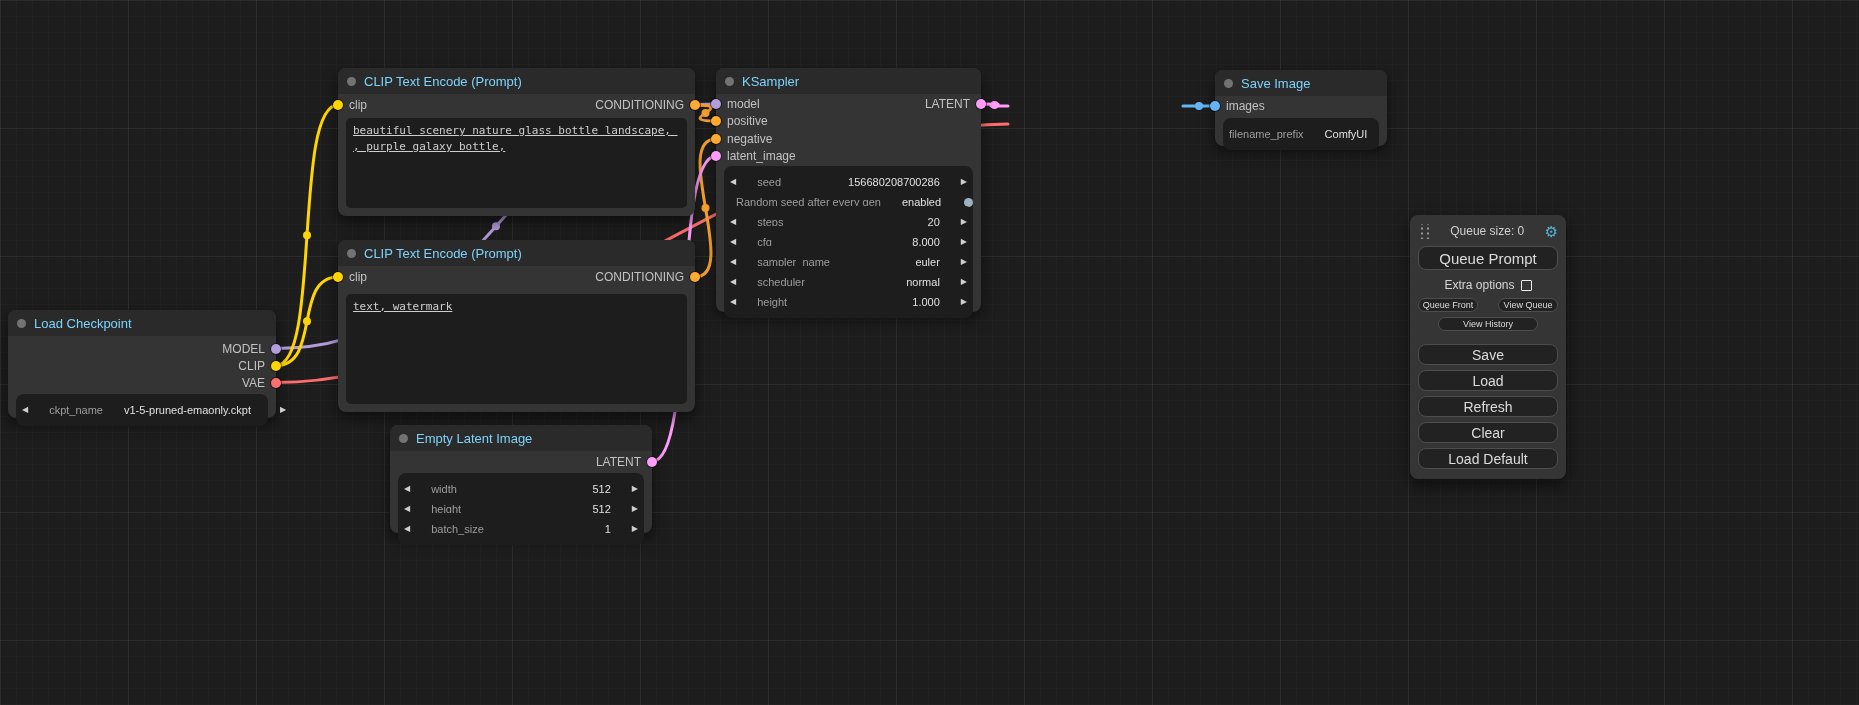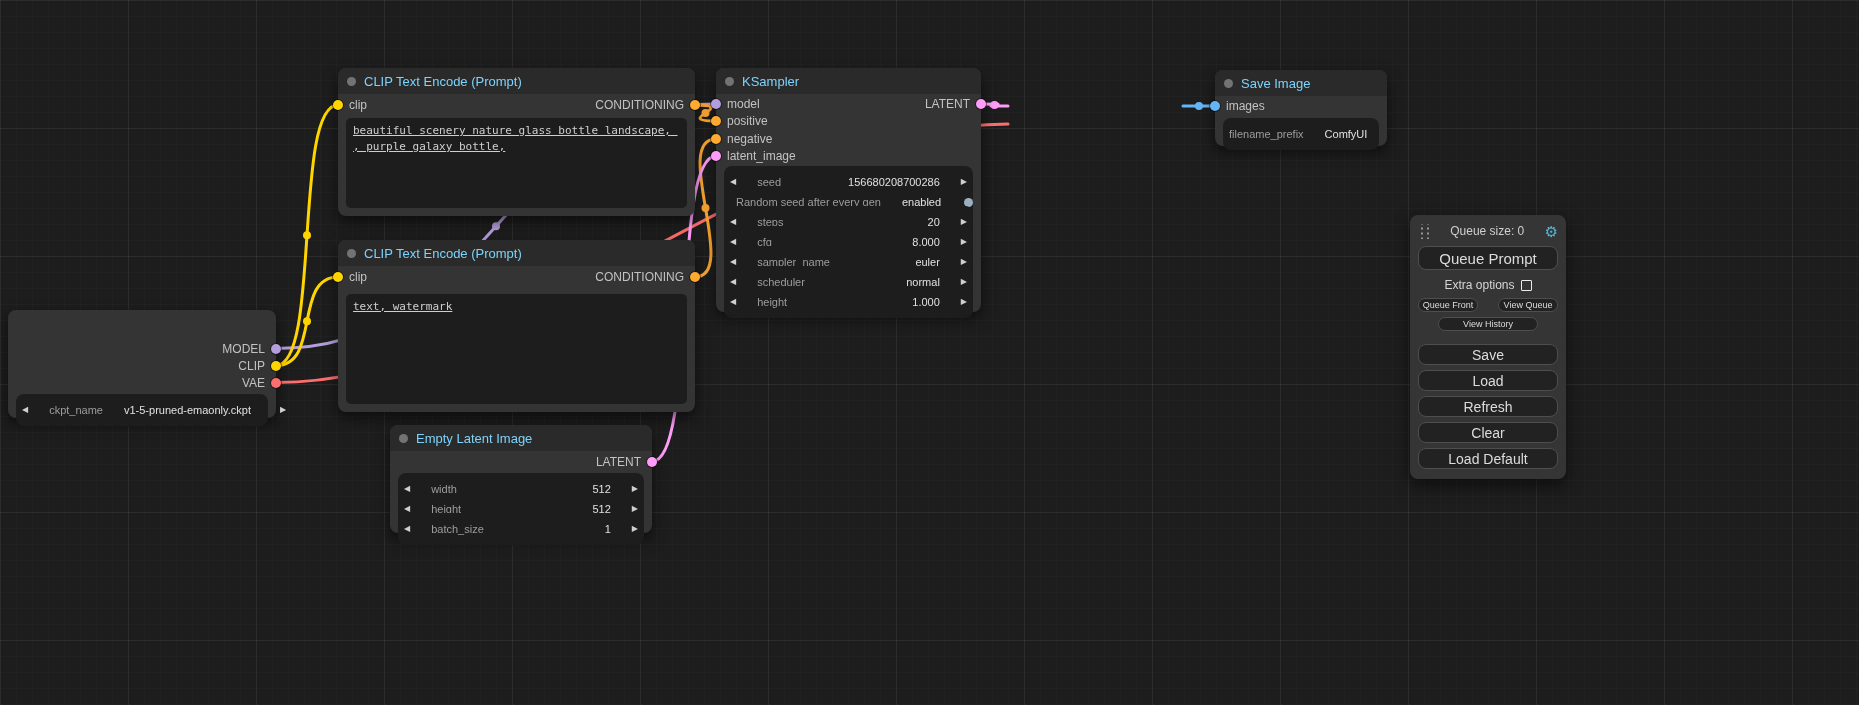--- a/index.html
+++ b/index.html
@@ -112,20 +112,24 @@
       <circle cx="705.5" cy="208" r="4" fill="#FFA931"></circle>
       <path d="M 652 461.5 C 697 461.5, 671 156, 716 156" stroke="#FF9CF9" stroke-width="3" fill="none" stroke-linecap="round"></path>
       <circle cx="684" cy="308.75" r="4" fill="#FF9CF9"></circle>
       <path d="M 981 104 C 1026 104, 963 106, 1008 106" stroke="#FF9CF9" stroke-width="3" fill="none" stroke-linecap="round"></path>
       <circle cx="994.5" cy="105" r="4" fill="#FF9CF9"></circle>
       <path d="M 1183 106 C 1228 106, 1170 106, 1215 106" stroke="#64B5F6" stroke-width="3" fill="none" stroke-linecap="round"></path>
       <circle cx="1199" cy="106" r="4" fill="#64B5F6"></circle>
     </svg>
 
   <div class="node" style="left:8px;top:310px;width:268px;height:108px">
+    <div class="node-header">
+      <span class="collapse-dot"></span>
+      <span class="node-title">Load Checkpoint</span>
+    </div>
     <div class="slot-row out-only" style="top:30px;height:17px">
       <span class="out-label">MODEL</span>
       <span class="port out p-model"></span>
     </div>
     <div class="slot-row out-only" style="top:47px;height:17px">
       <span class="out-label">CLIP</span>
       <span class="port out p-clip"></span>
     </div>
     <div class="slot-row out-only" style="top:64px;height:17px">
       <span class="out-label">VAE</span>

